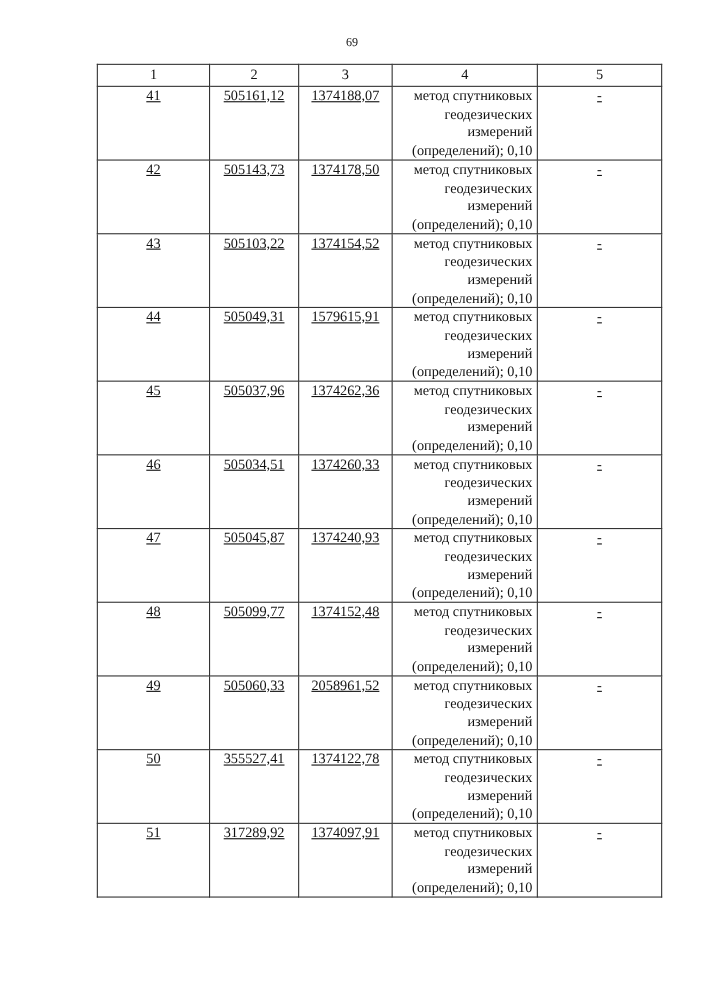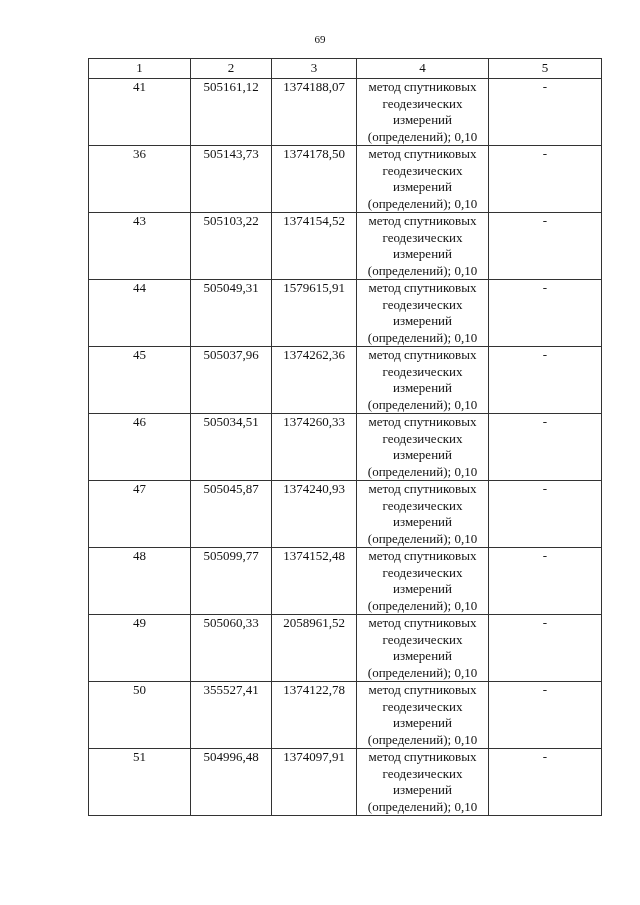--- a/index.html
+++ b/index.html
@@ -5,22 +5,22 @@
   html, body { margin:0; padding:0; background:#ffffff; }
   body { width:640px; height:905px; position:relative; overflow:hidden;
          font-family:"Liberation Serif","DejaVu Serif",serif; color:#111; }
   .page-num { position:absolute; top:33px; left:0; width:100%; text-align:center;
               font-size:11px; }
   table.coords { position:absolute; top:58px; left:88px; border-collapse:collapse;
                  table-layout:fixed; width:513px; }
   table.coords td, table.coords th { border:1px solid #333; font-weight:normal;
                  font-size:13px; line-height:16.5px; vertical-align:top; padding:0 4px; }
   table.coords th { text-align:center; height:19px; line-height:18px; }
-  td.c-num, td.c-x, td.c-y, td.c-note { text-align:center; padding-top:2px; }
-  td.c-method { text-align:center; padding:2px 4px 1px 5px; }
+  td.c-num, td.c-x, td.c-y, td.c-note { text-align:center; padding-top:2px;text-decoration:underline; }
+  td.c-method { text-align:right; padding:2px 4px 1px 5px; }
   tr.data-row td { height:66px; }
   .col1 { width:102px; } .col2 { width:81px; } .col3 { width:85px; }
   .col4 { width:132px; } .col5 { width:113px; }
 </style>
 </head>
 <body>
 
 <div class="page-num">69</div>
 
 <table class="coords">
@@ -47,21 +47,21 @@
         <td class="c-y">1374188,07</td>
         <td class="c-method">
           <div>метод спутниковых</div>
           <div>геодезических</div>
           <div>измерений</div>
           <div>(определений); 0,10</div>
         </td>
         <td class="c-note">-</td>
       </tr>
       <tr class="data-row">
-        <td class="c-num">36</td>
+        <td class="c-num">42</td>
         <td class="c-x">505143,73</td>
         <td class="c-y">1374178,50</td>
         <td class="c-method">
           <div>метод спутниковых</div>
           <div>геодезических</div>
           <div>измерений</div>
           <div>(определений); 0,10</div>
         </td>
         <td class="c-note">-</td>
       </tr>
@@ -156,21 +156,21 @@
         <td class="c-method">
           <div>метод спутниковых</div>
           <div>геодезических</div>
           <div>измерений</div>
           <div>(определений); 0,10</div>
         </td>
         <td class="c-note">-</td>
       </tr>
       <tr class="data-row">
         <td class="c-num">51</td>
-        <td class="c-x">504996,48</td>
+        <td class="c-x">317289,92</td>
         <td class="c-y">1374097,91</td>
         <td class="c-method">
           <div>метод спутниковых</div>
           <div>геодезических</div>
           <div>измерений</div>
           <div>(определений); 0,10</div>
         </td>
         <td class="c-note">-</td>
       </tr>
     </tbody>

